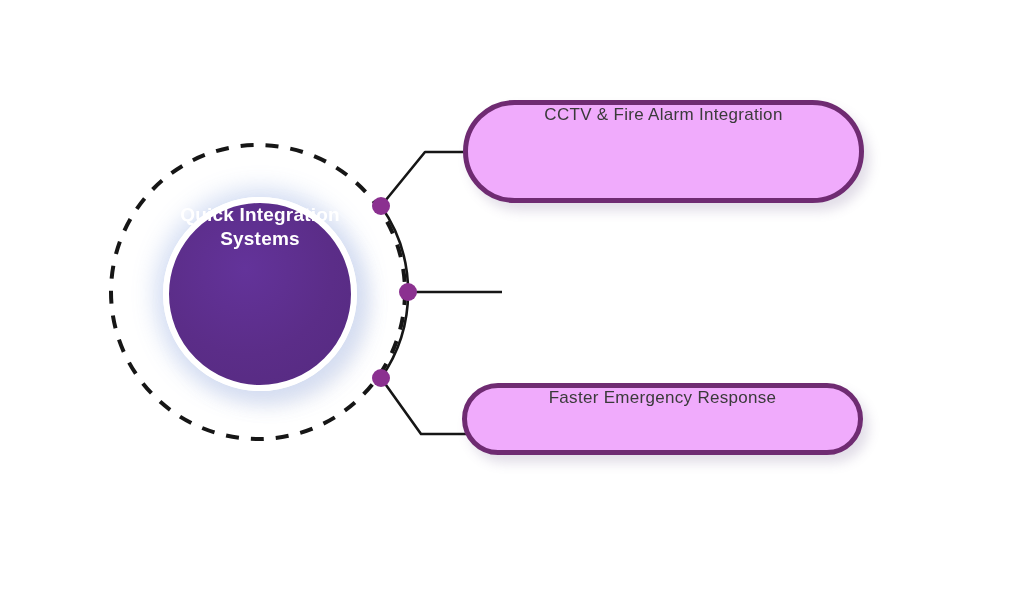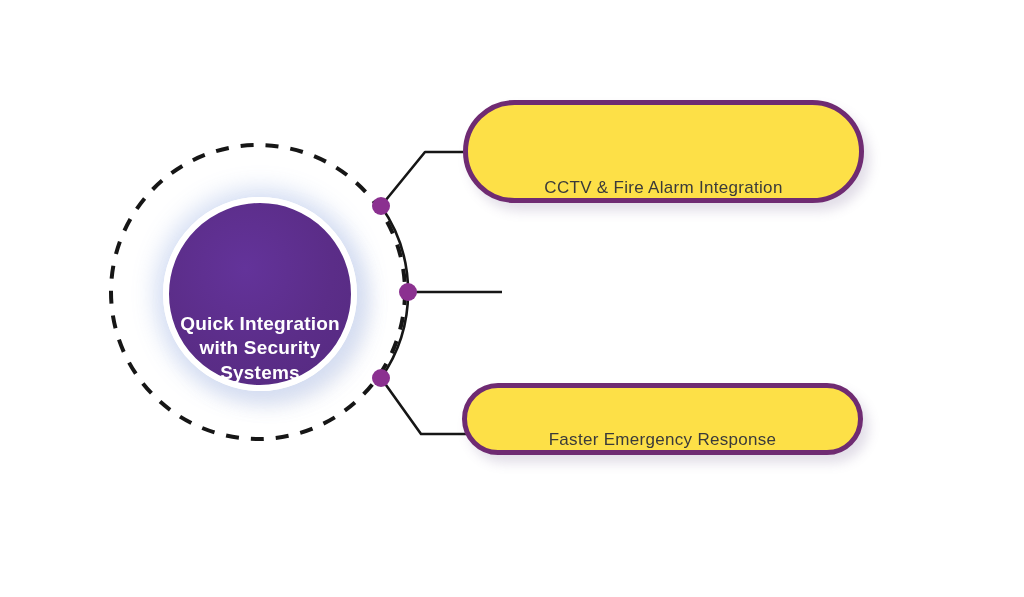--- a/index.html
+++ b/index.html
@@ -14,38 +14,38 @@
 
   .center-circle {
     position:absolute;
     left:163px; top:197px;
     width:194px; height:194px;
     box-sizing:border-box;
     border-radius:50%;
     background:radial-gradient(circle at 42% 36%, #63339a 0%, #5b2d88 55%, #552a80 100%);
     border:6px solid #ffffff;
     box-shadow:0 0 22px 9px rgba(208,219,242,0.85), 10px 12px 20px rgba(150,160,200,0.28);
-    display:flex; align-items:flex-end; justify-content:center;
+    display:flex; align-items:flex-start; justify-content:center;
     text-align:center;
     color:#ffffff;
     font-weight:700;
     font-size:19px;
     line-height:1.28;
     letter-spacing:0.2px;
   }
   .center-circle .line { display:block; }
 
   .pill {
     position:absolute;
     box-sizing:border-box;
-    background:#fde047;
+    background:#f0abfc;
     border:5px solid #6f2b72;
     border-radius:60px;
     box-shadow:6px 8px 12px rgba(110,90,140,0.20);
-    display:flex; align-items:flex-end; justify-content:center;
+    display:flex; align-items:flex-start; justify-content:center;
     color:#3a3a3a;
     font-size:17px;
     letter-spacing:0.3px;
   }
   #pill-0 { left:463px; top:100px; width:401px; height:103px; }
   #pill-1 { left:498px; top:241px; width:401px; height:102px; }
   #pill-2 { left:462px; top:383px; width:401px; height:72px; }
 </style>
 </head>
 <body>
@@ -65,21 +65,20 @@
     <path d="M 381 378 L 421 434 L 466 434" fill="none" stroke="#161616" stroke-width="2.6" stroke-linejoin="round"></path>
 
     <circle cx="381" cy="206" r="9" fill="#8b3190"></circle>
     <circle cx="408" cy="292" r="9" fill="#8b3190"></circle>
     <circle cx="381" cy="378" r="9" fill="#8b3190"></circle>
   </svg>
 
   <div class="center-circle">
     <div>
       <span class="line">Quick Integration</span>
-      <span class="line">with Security</span>
       <span class="line">Systems</span>
     </div>
   </div>
 
   <div class="pill" id="pill-0">
     <span>CCTV &amp; Fire Alarm Integration</span>
   </div>
 
 
   <div class="pill" id="pill-2">

